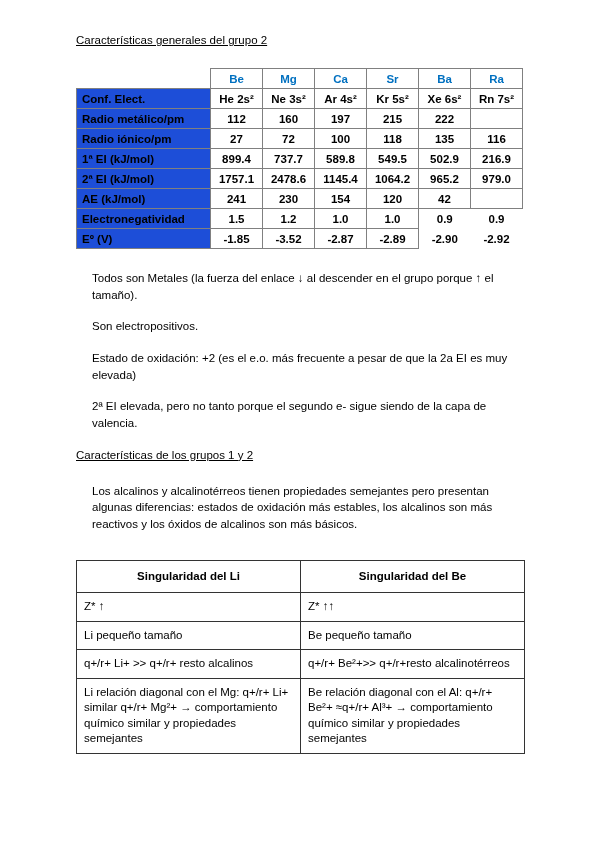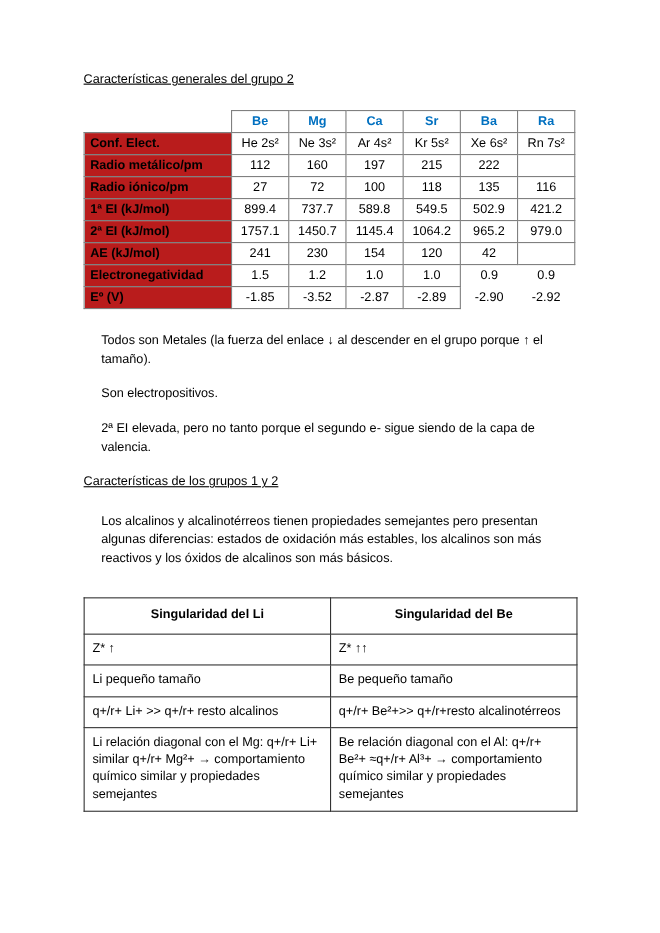--- a/index.html
+++ b/index.html
@@ -1,29 +1,29 @@
 <!DOCTYPE html>
 <html><head>
 <meta charset="utf-8">
 <style>
   html,body{margin:0;padding:0;background:#ffffff;}
   body{width:600px;height:848px;font-family:"Liberation Sans",sans-serif;color:#000;font-size:11.5px;overflow:hidden;}
-  .page{box-sizing:border-box;width:600px;height:732px;padding:66px 75px 0 76px;position:relative;}
+  .page{box-sizing:border-box;width:600px;height:732px;padding:34px 75px 0 76px;position:relative;}
   .h-underline{font-size:11.5px;font-weight:normal;text-decoration:underline;margin:0 0 22px 0;}
   p{margin:0 0 15px 16px;line-height:1.45;}
   .gap-lg{margin-bottom:17px;}
 
   
   table{border-collapse:collapse;table-layout:fixed;}
   .t1{margin:0 0 21px 0;border-radius:19px;}
   .t1 td,.t1 th{border:1px solid #808080;font-size:11.5px;font-weight:normal;padding:1px 3px;height:17px;overflow:hidden;white-space:nowrap;}
   .t1 .corner{border:none;background:#fff;}
   .t1 .elem{color:#0070C0;font-weight:bold;text-align:center;}
-  .t1 .rowhdr{background:#b91c1c;font-weight:bold;text-align:left;padding-left:5px;}
-  .t1 .val{text-align:center;}
+  .t1 .rowhdr{background:#1d4ed8;font-weight:bold;text-align:left;padding-left:5px;}
+  .t1 .val{text-align:center;font-weight:bold;}
   .t1 td.nb{border:none;}
 
   
   .t2{margin-top:27px;}
   .t2 th,.t2 td{border:1px solid #333333;font-size:11.5px;padding:6px 7px;vertical-align:middle;line-height:1.35;margin-left:24px;}
   .t2 th{text-align:center;font-weight:bold;padding:8px 7px;}
   .t2 td{text-align:left;font-weight:normal;}
 </style>
 </head>
 <body>
@@ -79,26 +79,26 @@
       <td class="val">135</td>
       <td class="val">116</td>
     </tr>
     <tr>
       <td class="rowhdr">1ª  EI (kJ/mol)</td>
       <td class="val">899.4</td>
       <td class="val">737.7</td>
       <td class="val">589.8</td>
       <td class="val">549.5</td>
       <td class="val">502.9</td>
-      <td class="val">421.2</td>
+      <td class="val">216.9</td>
     </tr>
     <tr>
       <td class="rowhdr">2ª EI (kJ/mol)</td>
       <td class="val">1757.1</td>
-      <td class="val">1450.7</td>
+      <td class="val">2478.6</td>
       <td class="val">1145.4</td>
       <td class="val">1064.2</td>
       <td class="val">965.2</td>
       <td class="val">979.0</td>
     </tr>
     <tr>
       <td class="rowhdr">AE (kJ/mol)</td>
       <td class="val">241</td>
       <td class="val">230</td>
       <td class="val">154</td>
@@ -122,20 +122,21 @@
       <td class="val">-2.87</td>
       <td class="val">-2.89</td>
       <td class="val nb">-2.90</td>
       <td class="val nb">-2.92</td>
     </tr>
   </tbody>
     </table>
 
   <p>Todos son Metales (la fuerza del enlace ↓ al descender en el grupo porque ↑ el tamaño).</p>
   <p>Son electropositivos.</p>
+  <p>Estado de oxidación: +2 (es el e.o. más frecuente a pesar de que la 2a EI es muy elevada)</p>
   <p class="gap-lg">2ª EI elevada, pero no tanto porque el segundo e- sigue siendo de la capa de valencia.</p>
 
   <div class="h-underline">Características de los grupos 1 y 2</div>
 
   <p>Los alcalinos y alcalinotérreos tienen propiedades semejantes pero presentan algunas diferencias: estados de oxidación más estables, los alcalinos son más reactivos y los óxidos de alcalinos son más básicos.</p>
 
   <table class="t2">
     <colgroup>
         <col style="width:225px">
         <col style="width:225px">

